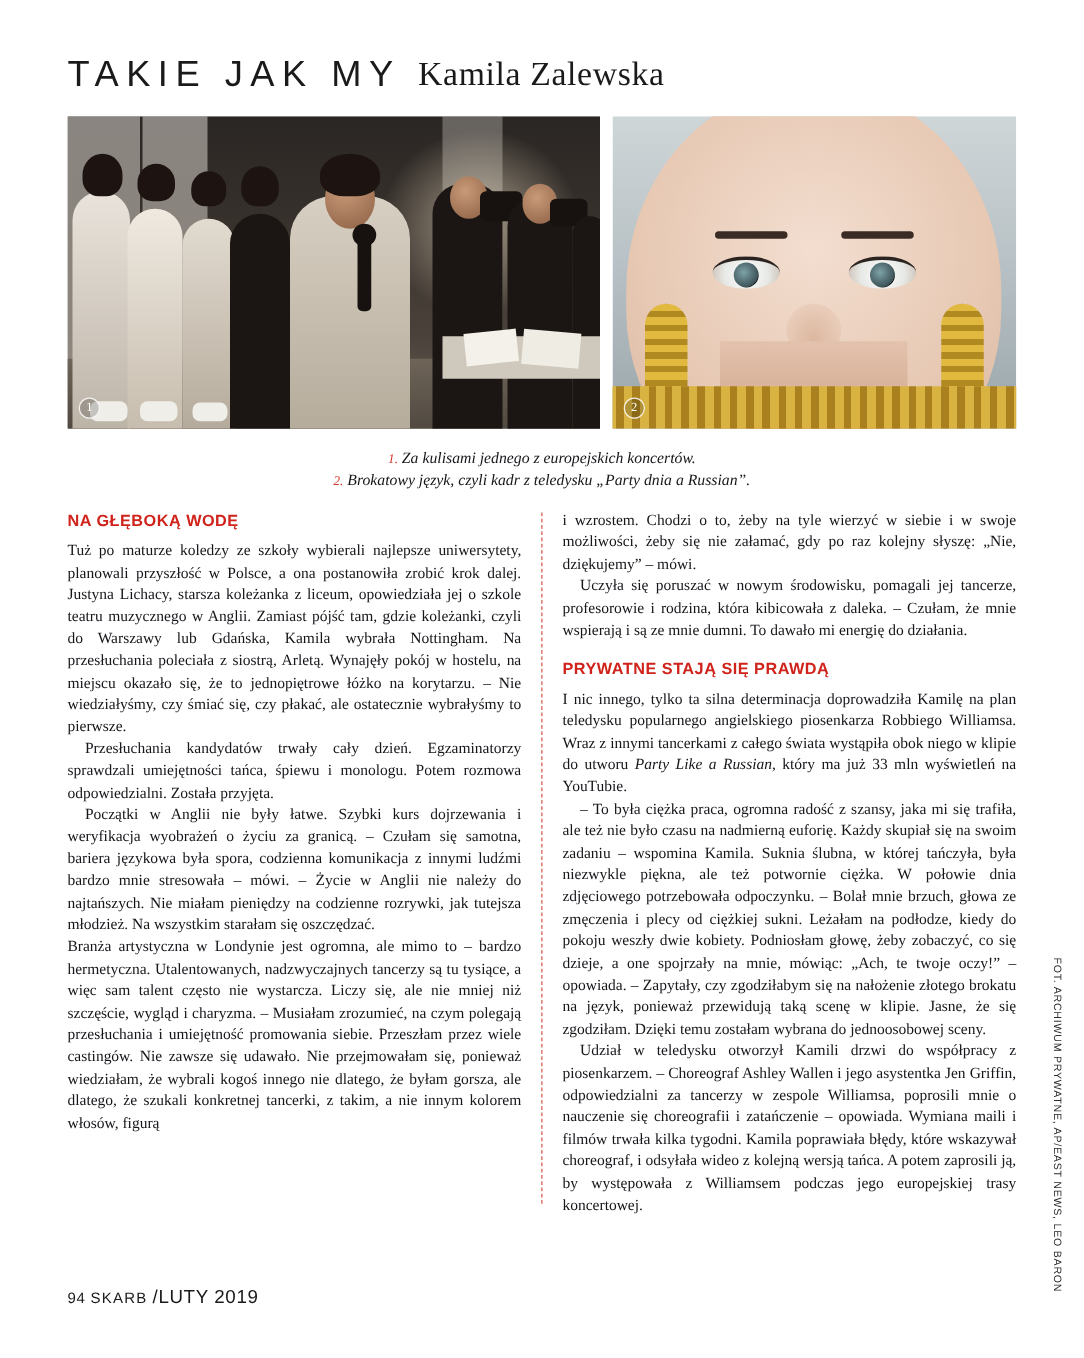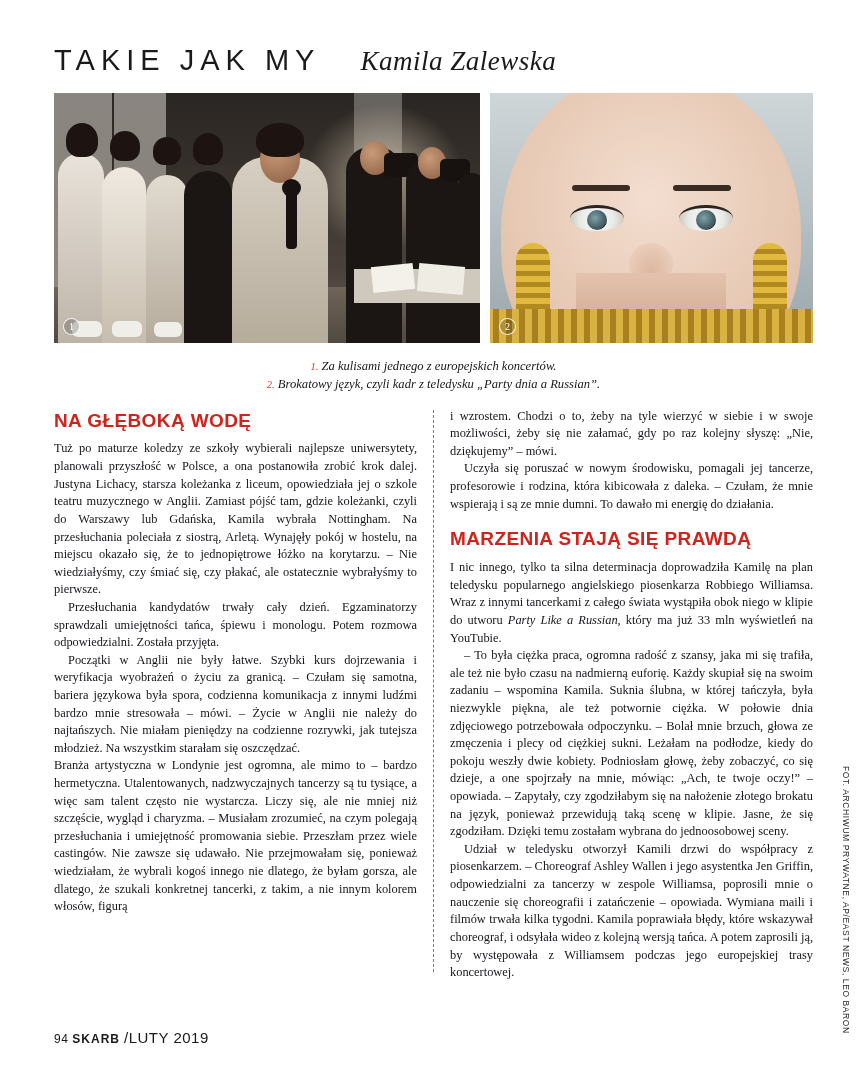--- a/index.html
+++ b/index.html
@@ -15,39 +15,37 @@
   }
   .page {
     position: absolute;
     inset: 0;
     padding: 38px 54px 0 54px;
   }
 
   
   .header {
     display: flex;
-    align-items: flex-end;
-    gap: 29px;
+    align-items: flex-start;
+    gap: 14px;
     margin-top: 6px;
     margin-bottom: 16px;
   }
   .header-title {
     font-family: "Liberation Sans", sans-serif;
     font-size: 29px;
     letter-spacing: 6px;
     font-weight: 400;
     color: #1a1a1a;
   }
   .header-author {
     font-family: "Liberation Serif", serif;
-    font-style: italic;
     font-size: 27px;
     color: #1a1a1a;
     letter-spacing: 0.5px;
-    margin-left: 11px;
   }
 
   
   .photo-row {
     display: flex;
     gap: 10px;
     height: 250px;
   }
   .photo {
     position: relative;
@@ -231,21 +229,21 @@
     position: absolute;
     left: 379px;
     top: 2px;
     bottom: 10px;
     border-left: 1px dashed #c9321f;
     opacity: .8;
   }
   .sec-head {
     font-family: "Liberation Sans", sans-serif;
     font-weight: 700;
-    font-size: 19px;
+    font-size: 13px;
     color: #d0231b;
     letter-spacing: .4px;
     margin: 0 0 6px 0;
   }
   .sec-head.spaced { margin-top: 13px; }
   p { margin: 0; text-indent: 14px; }
   p.first { text-indent: 0; }
   em { font-style: italic; }
 
   
@@ -255,21 +253,21 @@
     bottom: 40px;
     font-family: "Liberation Sans", sans-serif;
     font-size: 11px;
     letter-spacing: .5px;
     color: #1a1a1a;
     display: flex;
     align-items: baseline;
     gap: 4px;
   }
   .footer .pg { font-size: 12px; }
-  .footer .brand { font-weight: 700; font-size: 12px; letter-spacing: 1px; }
+  .footer .brand { font-weight: 400; font-size: 12px; letter-spacing: 1px; }
   .footer .issue { font-size: 15px; }
 
   .sidecredit {
     position: absolute;
     right: 16px;
     bottom: 52px;
     writing-mode: vertical-rl;
     font-family: "Liberation Sans", sans-serif;
     font-size: 8.5px;
     letter-spacing: .6px;
@@ -373,21 +371,21 @@
       <div class="sec-head">NA GŁĘBOKĄ WODĘ</div>
       <p class="first">Tuż po maturze koledzy ze szkoły wybierali najlepsze uniwersytety, planowali przyszłość w Polsce, a ona postanowiła zrobić krok dalej. Justyna Lichacy, starsza koleżanka z liceum, opowiedziała jej o szkole teatru muzycznego w Anglii. Zamiast pójść tam, gdzie koleżanki, czyli do Warszawy lub Gdańska, Kamila wybrała Nottingham. Na przesłuchania poleciała z siostrą, Arletą. Wynajęły pokój w hostelu, na miejscu okazało się, że to jednopiętrowe łóżko na korytarzu. – Nie wiedziałyśmy, czy śmiać się, czy płakać, ale ostatecznie wybrałyśmy to pierwsze.</p>
       <p>Przesłuchania kandydatów trwały cały dzień. Egzaminatorzy sprawdzali umiejętności tańca, śpiewu i monologu. Potem rozmowa odpowiedzialni. Została przyjęta.</p>
       <p>Początki w Anglii nie były łatwe. Szybki kurs dojrzewania i weryfikacja wyobrażeń o życiu za granicą. – Czułam się samotna, bariera językowa była spora, codzienna komunikacja z innymi ludźmi bardzo mnie stresowała – mówi. – Życie w Anglii nie należy do najtańszych. Nie miałam pieniędzy na codzienne rozrywki, jak tutejsza młodzież. Na wszystkim starałam się oszczędzać.</p>
       <p class="first">Branża artystyczna w Londynie jest ogromna, ale mimo to – bardzo hermetyczna. Utalentowanych, nadzwyczajnych tancerzy są tu tysiące, a więc sam talent często nie wystarcza. Liczy się, ale nie mniej niż szczęście, wygląd i charyzma. – Musiałam zrozumieć, na czym polegają przesłuchania i umiejętność promowania siebie. Przeszłam przez wiele castingów. Nie zawsze się udawało. Nie przejmowałam się, ponieważ wiedziałam, że wybrali kogoś innego nie dlatego, że byłam gorsza, ale dlatego, że szukali konkretnej tancerki, z takim, a nie innym kolorem włosów, figurą</p>
     </div>
 
     <div class="col right">
       <p class="first">i wzrostem. Chodzi o to, żeby na tyle wierzyć w siebie i w swoje możliwości, żeby się nie załamać, gdy po raz kolejny słyszę: „Nie, dziękujemy” – mówi.</p>
       <p>Uczyła się poruszać w nowym środowisku, pomagali jej tancerze, profesorowie i rodzina, która kibicowała z daleka. – Czułam, że mnie wspierają i są ze mnie dumni. To dawało mi energię do działania.</p>
-      <div class="sec-head spaced">MARZENIA STAJĄ SIĘ PRAWDĄ</div>
+      <div class="sec-head spaced">PRYWATNE STAJĄ SIĘ PRAWDĄ</div>
       <p class="first">I nic innego, tylko ta silna determinacja doprowadziła Kamilę na plan teledysku popularnego angielskiego piosenkarza Robbiego Williamsa. Wraz z innymi tancerkami z całego świata wystąpiła obok niego w klipie do utworu <em>Party Like a Russian</em>, który ma już 33 mln wyświetleń na YouTubie.</p>
       <p>– To była ciężka praca, ogromna radość z szansy, jaka mi się trafiła, ale też nie było czasu na nadmierną euforię. Każdy skupiał się na swoim zadaniu – wspomina Kamila. Suknia ślubna, w której tańczyła, była niezwykle piękna, ale też potwornie ciężka. W połowie dnia zdjęciowego potrzebowała odpoczynku. – Bolał mnie brzuch, głowa ze zmęczenia i plecy od ciężkiej sukni. Leżałam na podłodze, kiedy do pokoju weszły dwie kobiety. Podniosłam głowę, żeby zobaczyć, co się dzieje, a one spojrzały na mnie, mówiąc: „Ach, te twoje oczy!” – opowiada. – Zapytały, czy zgodziłabym się na nałożenie złotego brokatu na język, ponieważ przewidują taką scenę w klipie. Jasne, że się zgodziłam. Dzięki temu zostałam wybrana do jednoosobowej sceny.</p>
       <p>Udział w teledysku otworzył Kamili drzwi do współpracy z piosenkarzem. – Choreograf Ashley Wallen i jego asystentka Jen Griffin, odpowiedzialni za tancerzy w zespole Williamsa, poprosili mnie o nauczenie się choreografii i zatańczenie – opowiada. Wymiana maili i filmów trwała kilka tygodni. Kamila poprawiała błędy, które wskazywał choreograf, i odsyłała wideo z kolejną wersją tańca. A potem zaprosili ją, by występowała z Williamsem podczas jego europejskiej trasy koncertowej.</p>
     </div>
   </div>
 
   <div class="footer">
     <span class="pg">94</span>
     <span class="brand">SKARB</span>
     <span class="issue">/LUTY 2019</span>

